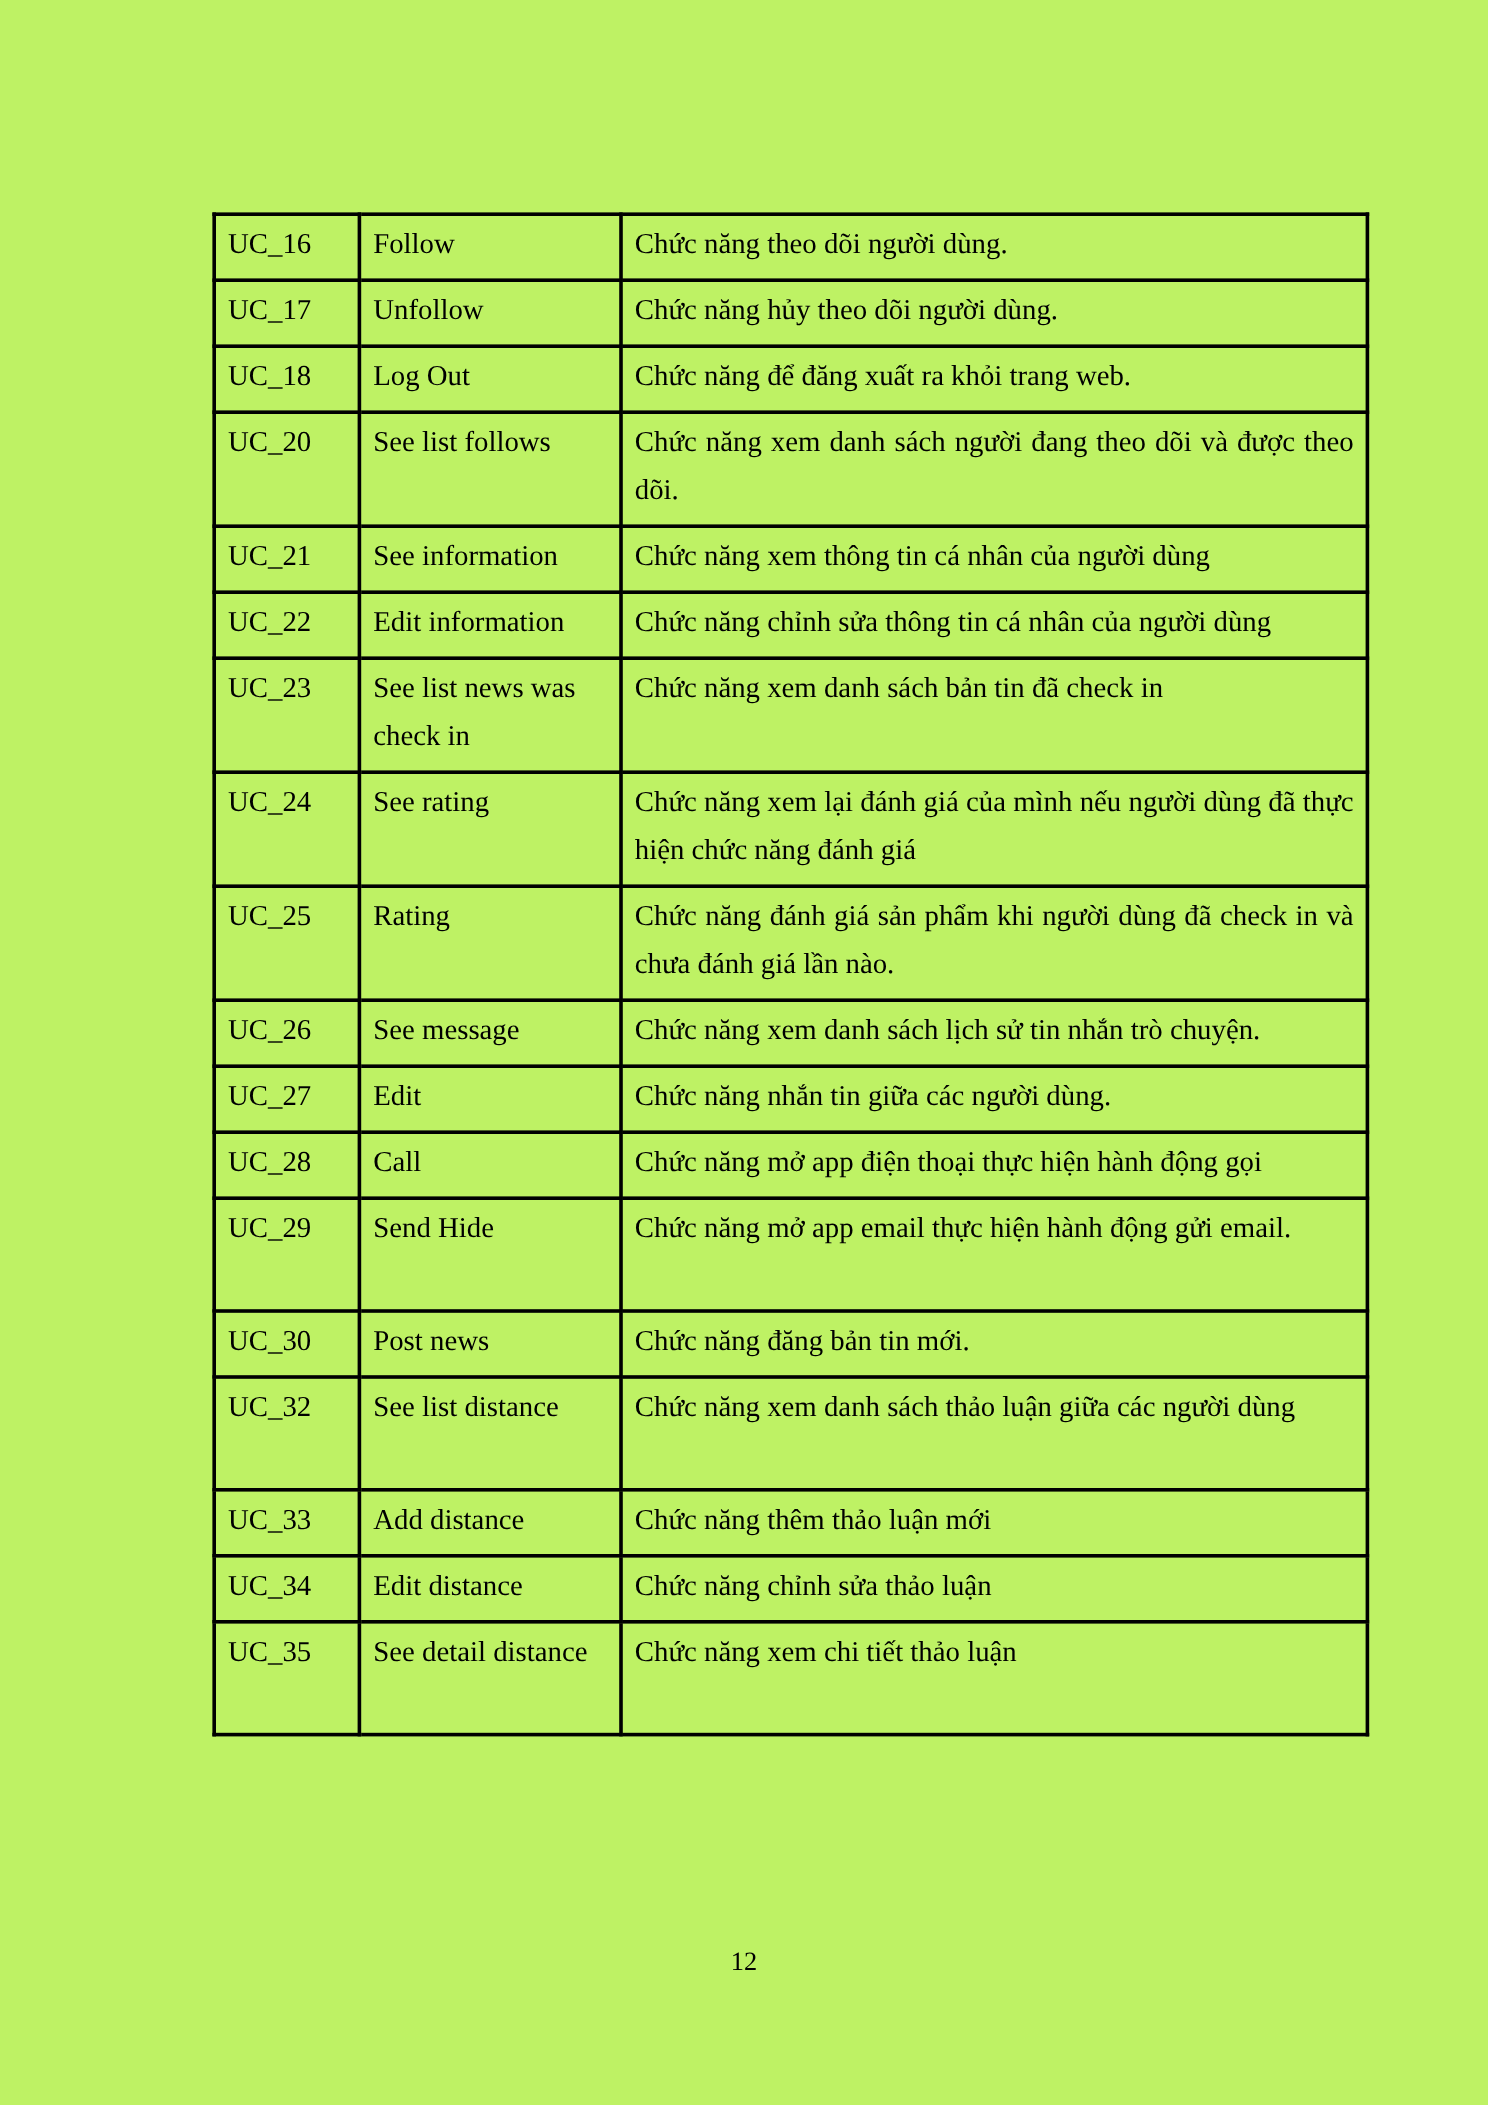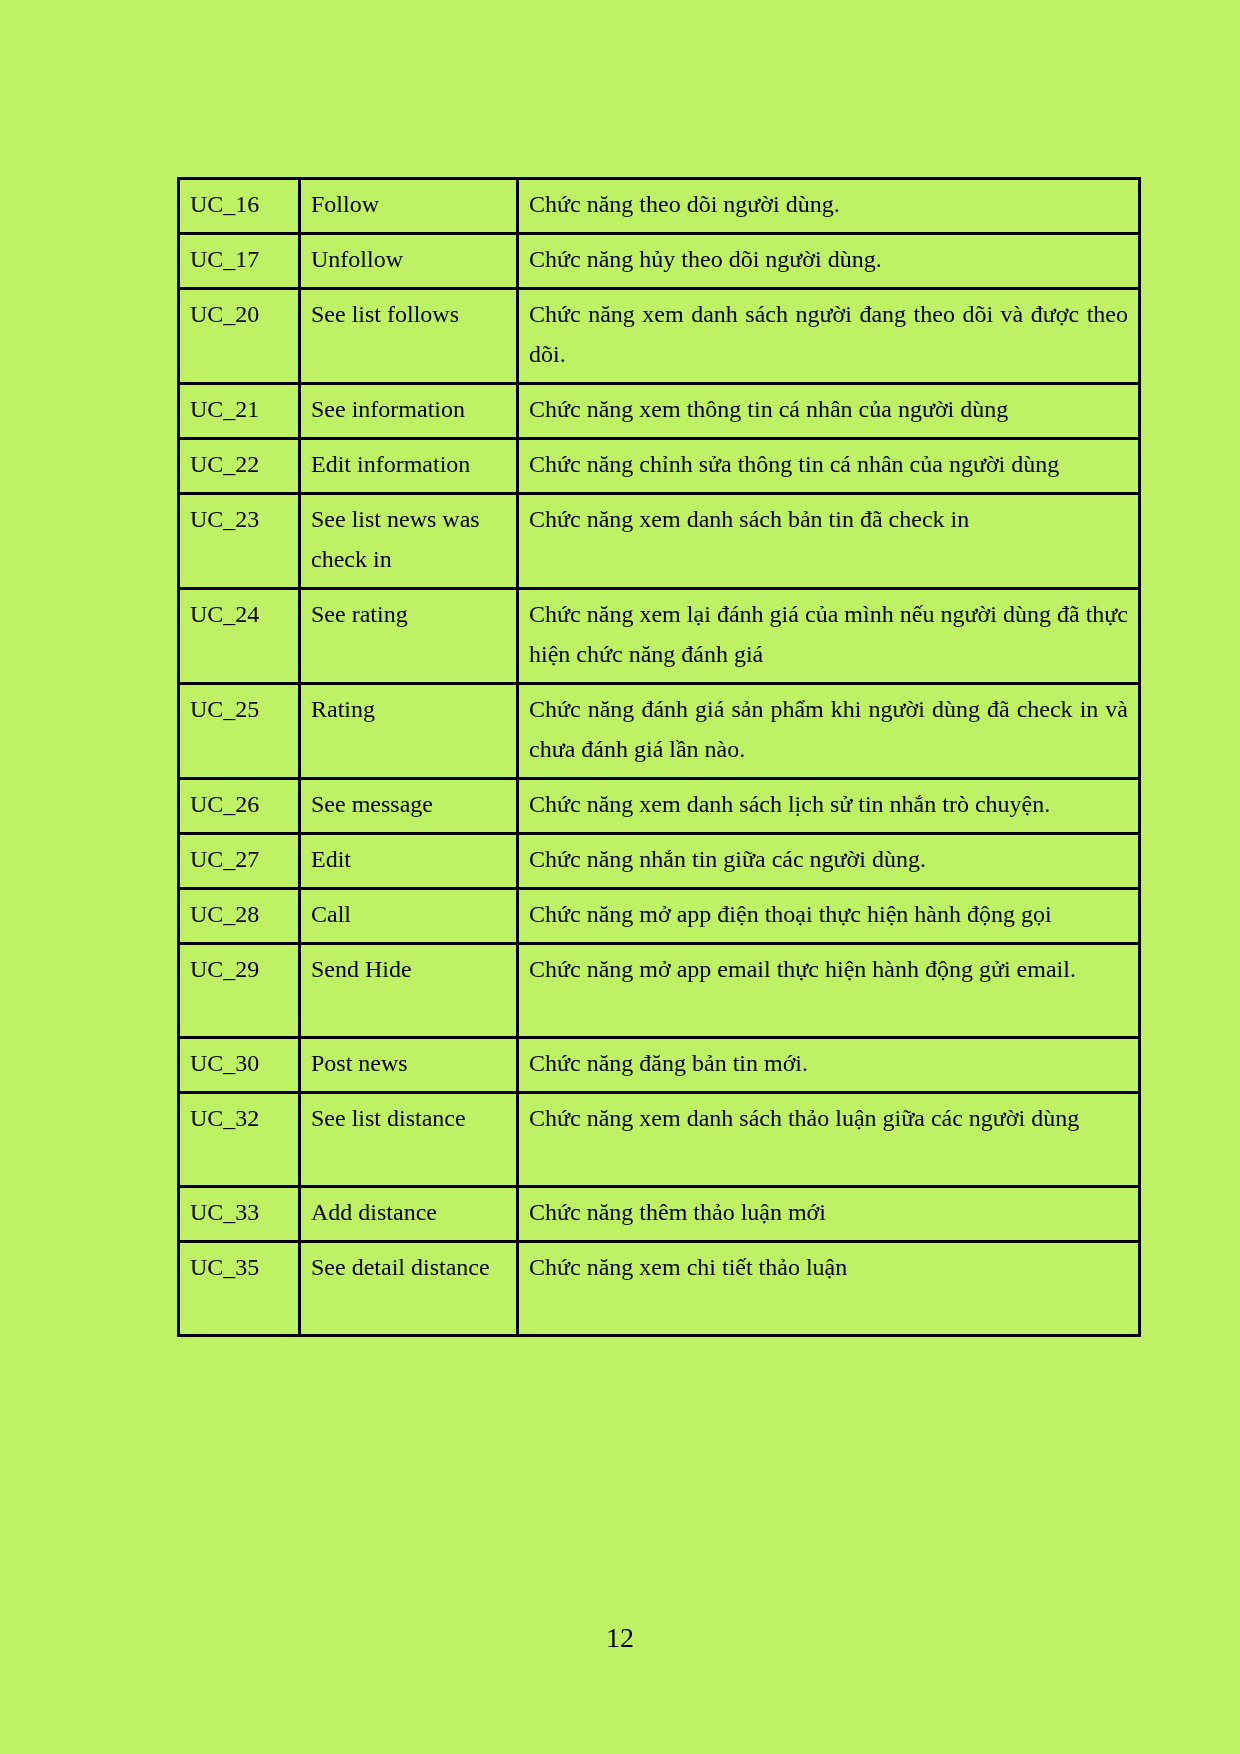--- a/index.html
+++ b/index.html
@@ -17,21 +17,21 @@
   }
   col.c1 { width: 121px; }
   col.c2 { width: 218px; }
   col.c3 { width: 622px; }
   td.id { text-align: left; padding-left: 20px; }
   td.name { text-align: left; }
   td.desc { text-align: justify; }
   tr.single td { height: 52px; }
   tr.double td { height: 94px; }
   .page-number { position: absolute; top: 1622px; left: 0; width: 1240px; text-align: center;
-                 font-size: 28px; }
+                 font-size: 22px; }
 </style>
 </head>
 <body>
 
 <div class="page">
   <table class="uc">
     <colgroup>
         <col class="c1">
         <col class="c2">
         <col class="c3">
@@ -39,20 +39,25 @@
     <tbody>
       <tr class="single">
         <td class="id">UC_16</td>
         <td class="name">Follow</td>
         <td class="desc">Chức năng theo dõi người dùng.</td>
       </tr>
       <tr class="single">
         <td class="id">UC_17</td>
         <td class="name">Unfollow</td>
         <td class="desc">Chức năng hủy theo dõi người dùng.</td>
+      </tr>
+      <tr class="single">
+        <td class="id">UC_18</td>
+        <td class="name">Log Out</td>
+        <td class="desc">Chức năng để đăng xuất ra khỏi trang web.</td>
       </tr>
       <tr class="double">
         <td class="id">UC_20</td>
         <td class="name">See list follows</td>
         <td class="desc">Chức năng xem danh sách người đang theo dõi và được theo dõi.</td>
       </tr>
       <tr class="single">
         <td class="id">UC_21</td>
         <td class="name">See information</td>
         <td class="desc">Chức năng xem thông tin cá nhân của người dùng</td>
@@ -105,20 +110,25 @@
       <tr class="double">
         <td class="id">UC_32</td>
         <td class="name">See list distance</td>
         <td class="desc">Chức năng xem danh sách thảo luận giữa các người dùng</td>
       </tr>
       <tr class="single">
         <td class="id">UC_33</td>
         <td class="name">Add distance</td>
         <td class="desc">Chức năng thêm thảo luận mới</td>
       </tr>
+      <tr class="single">
+        <td class="id">UC_34</td>
+        <td class="name">Edit distance</td>
+        <td class="desc">Chức năng chỉnh sửa thảo luận</td>
+      </tr>
       <tr class="double">
         <td class="id">UC_35</td>
         <td class="name">See detail distance</td>
         <td class="desc">Chức năng xem chi tiết thảo luận</td>
       </tr>
     </tbody>
   </table>
 
   <div class="page-number">12</div>
 </div>

